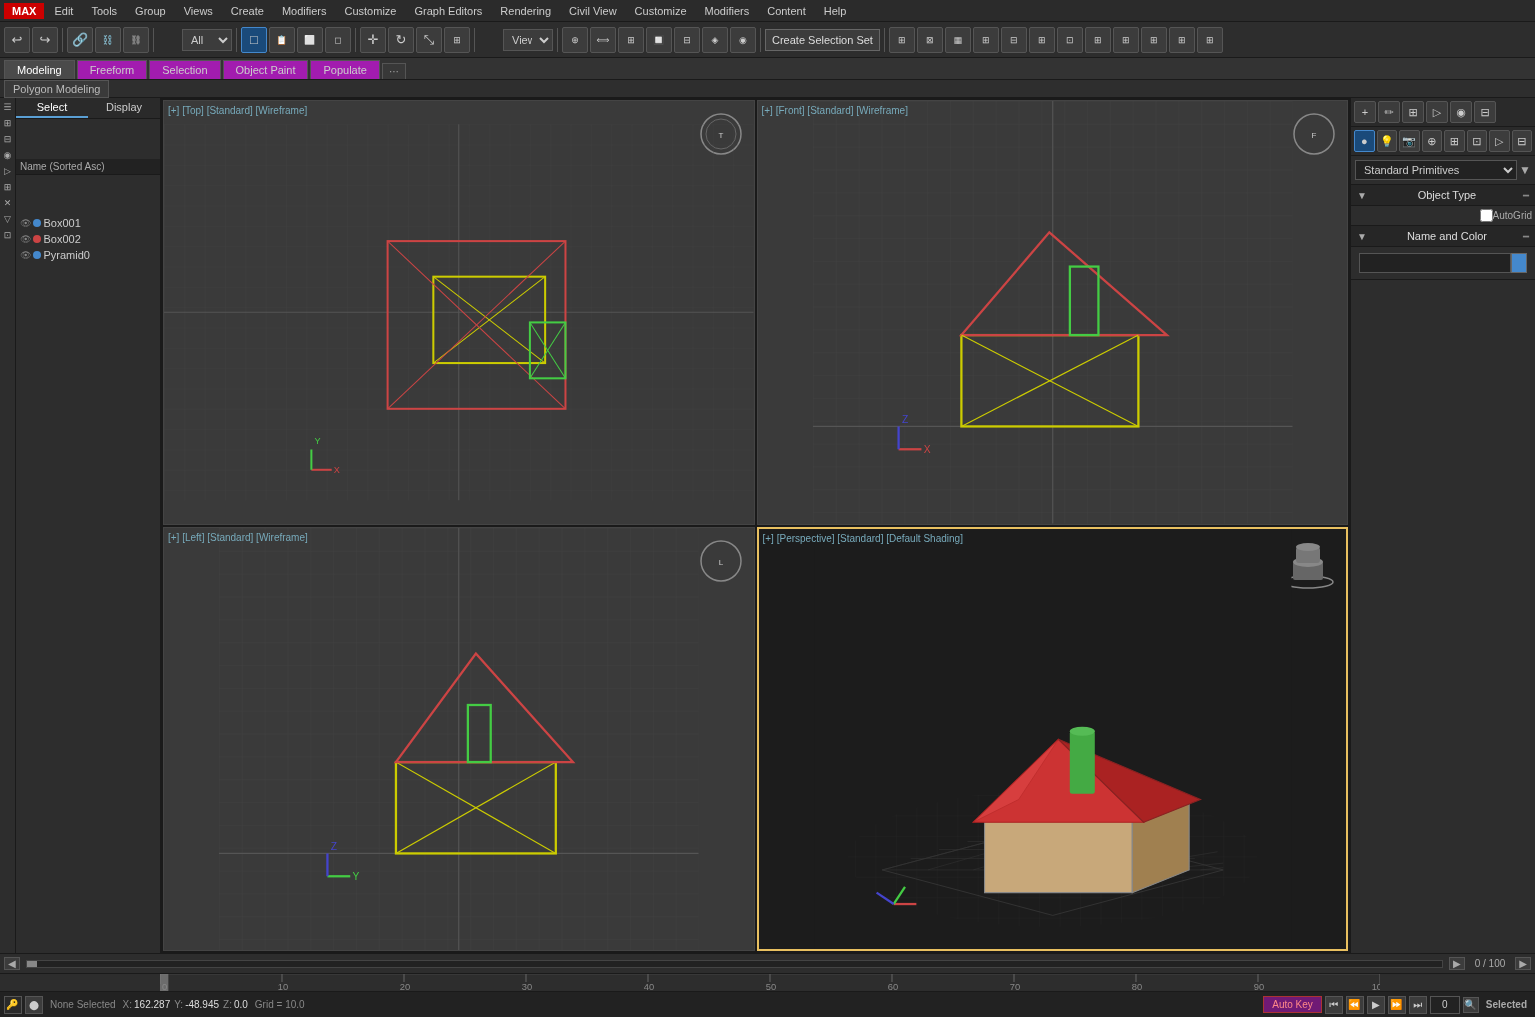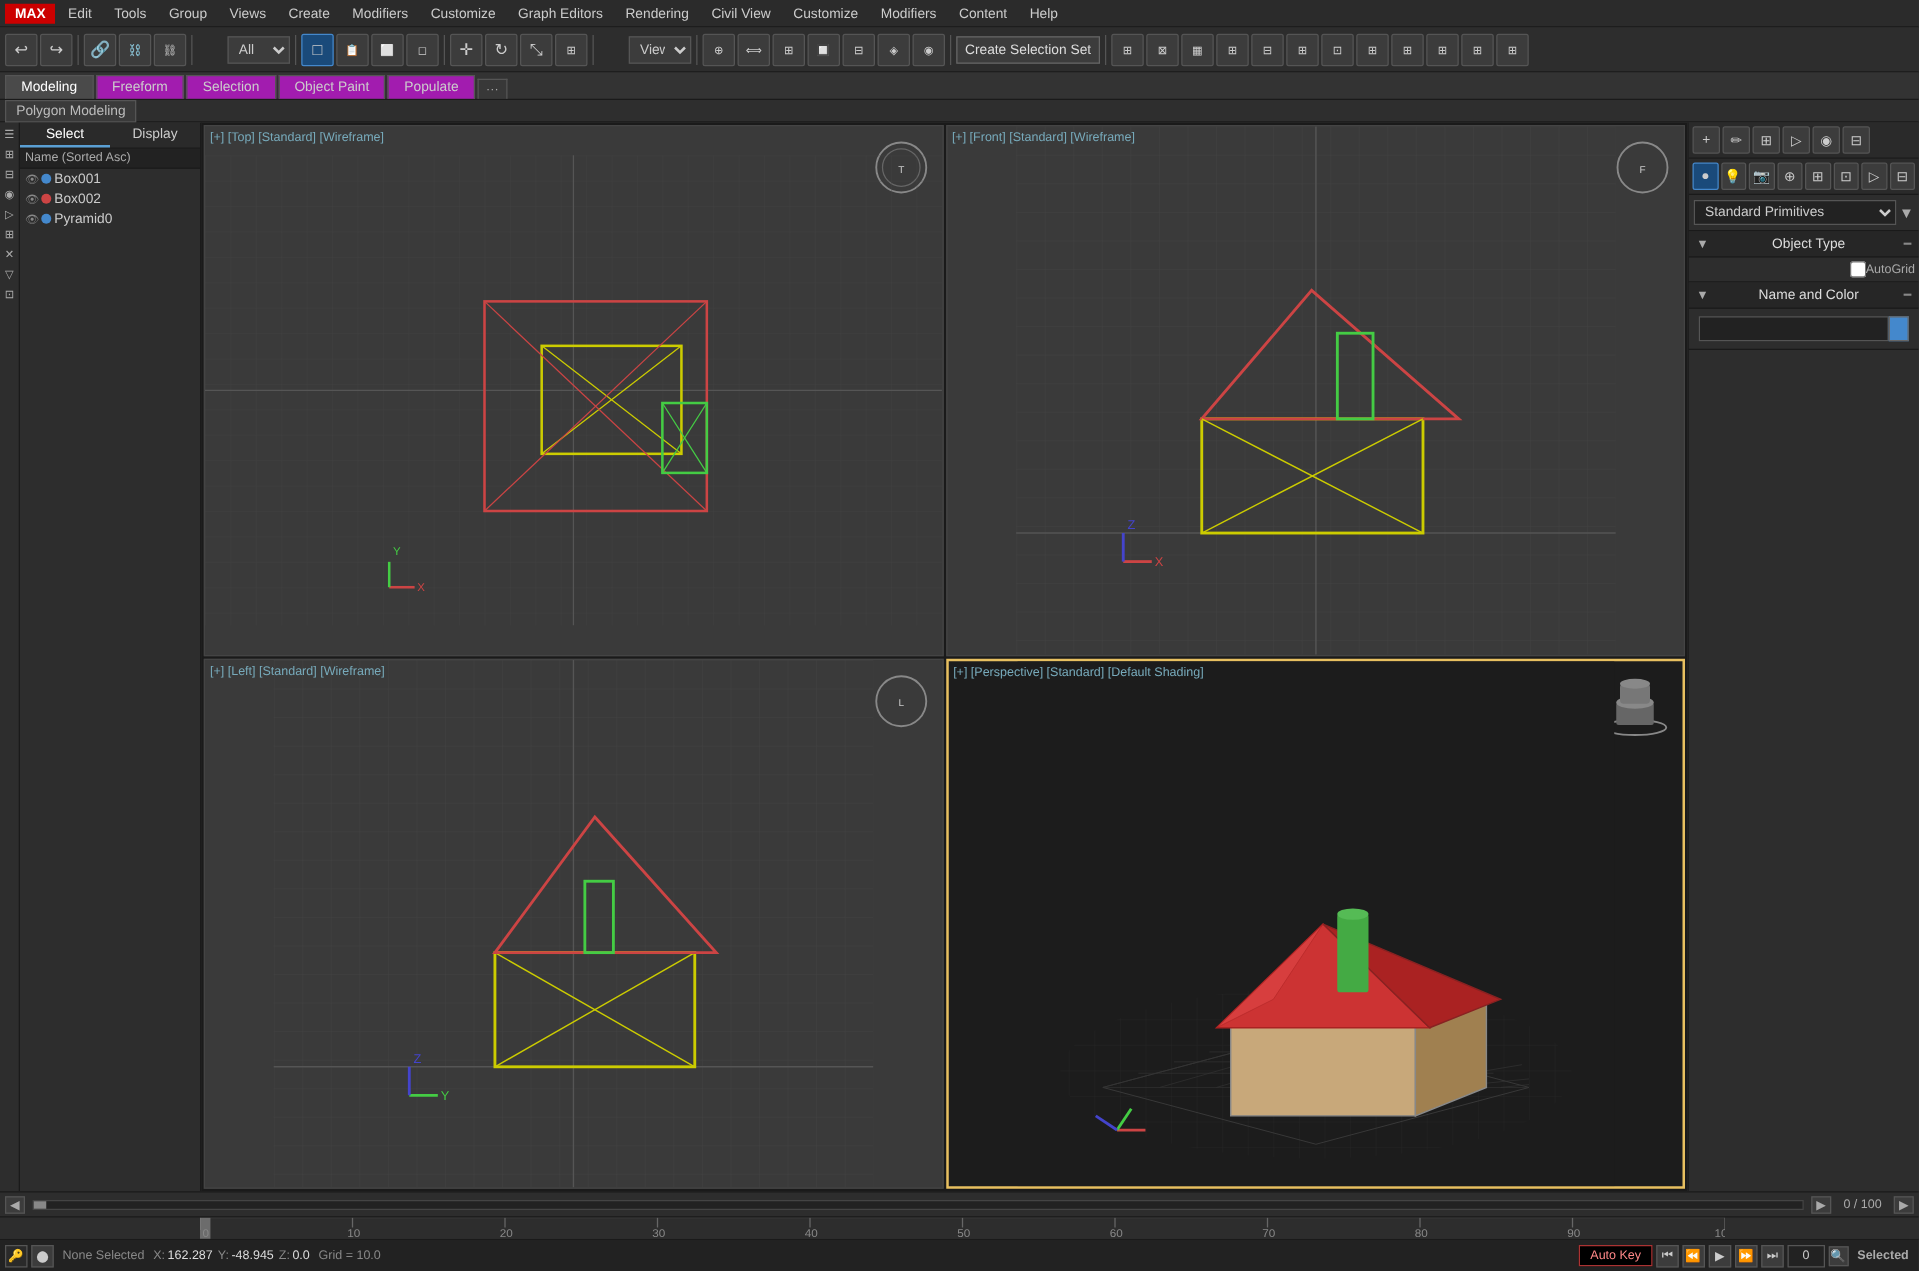--- a/index.html
+++ b/index.html
@@ -169,20 +169,21 @@
     }
 
     
     #scene-panel {
       width: 145px;
       background: #2d2d2d;
       border-right: 1px solid #1a1a1a;
       display: flex;
       flex-direction: column;
       flex-shrink: 0;
+      gap: 40px;
     }
     #scene-panel-tabs {
       display: flex;
       background: #2a2a2a;
       border-bottom: 1px solid #1a1a1a;
     }
     .scene-tab {
       flex: 1;
       text-align: center;
       padding: 3px 0;
@@ -428,21 +429,21 @@
       background: #3c3c3c;
       border: 1px solid #555;
       color: #ccc;
       display: flex;
       align-items: center;
       justify-content: center;
       cursor: pointer;
       font-size: 10px;
     }
     .autokey-btn {
-      background: #000000;
+      background: #701a75;
       border: 1px solid #aa3333;
       color: #ff8888;
       padding: 2px 8px;
       font-size: 10px;
       cursor: pointer;
     }
     .zoom-btn {
       width: 16px;
       height: 16px;
       background: #3c3c3c;

